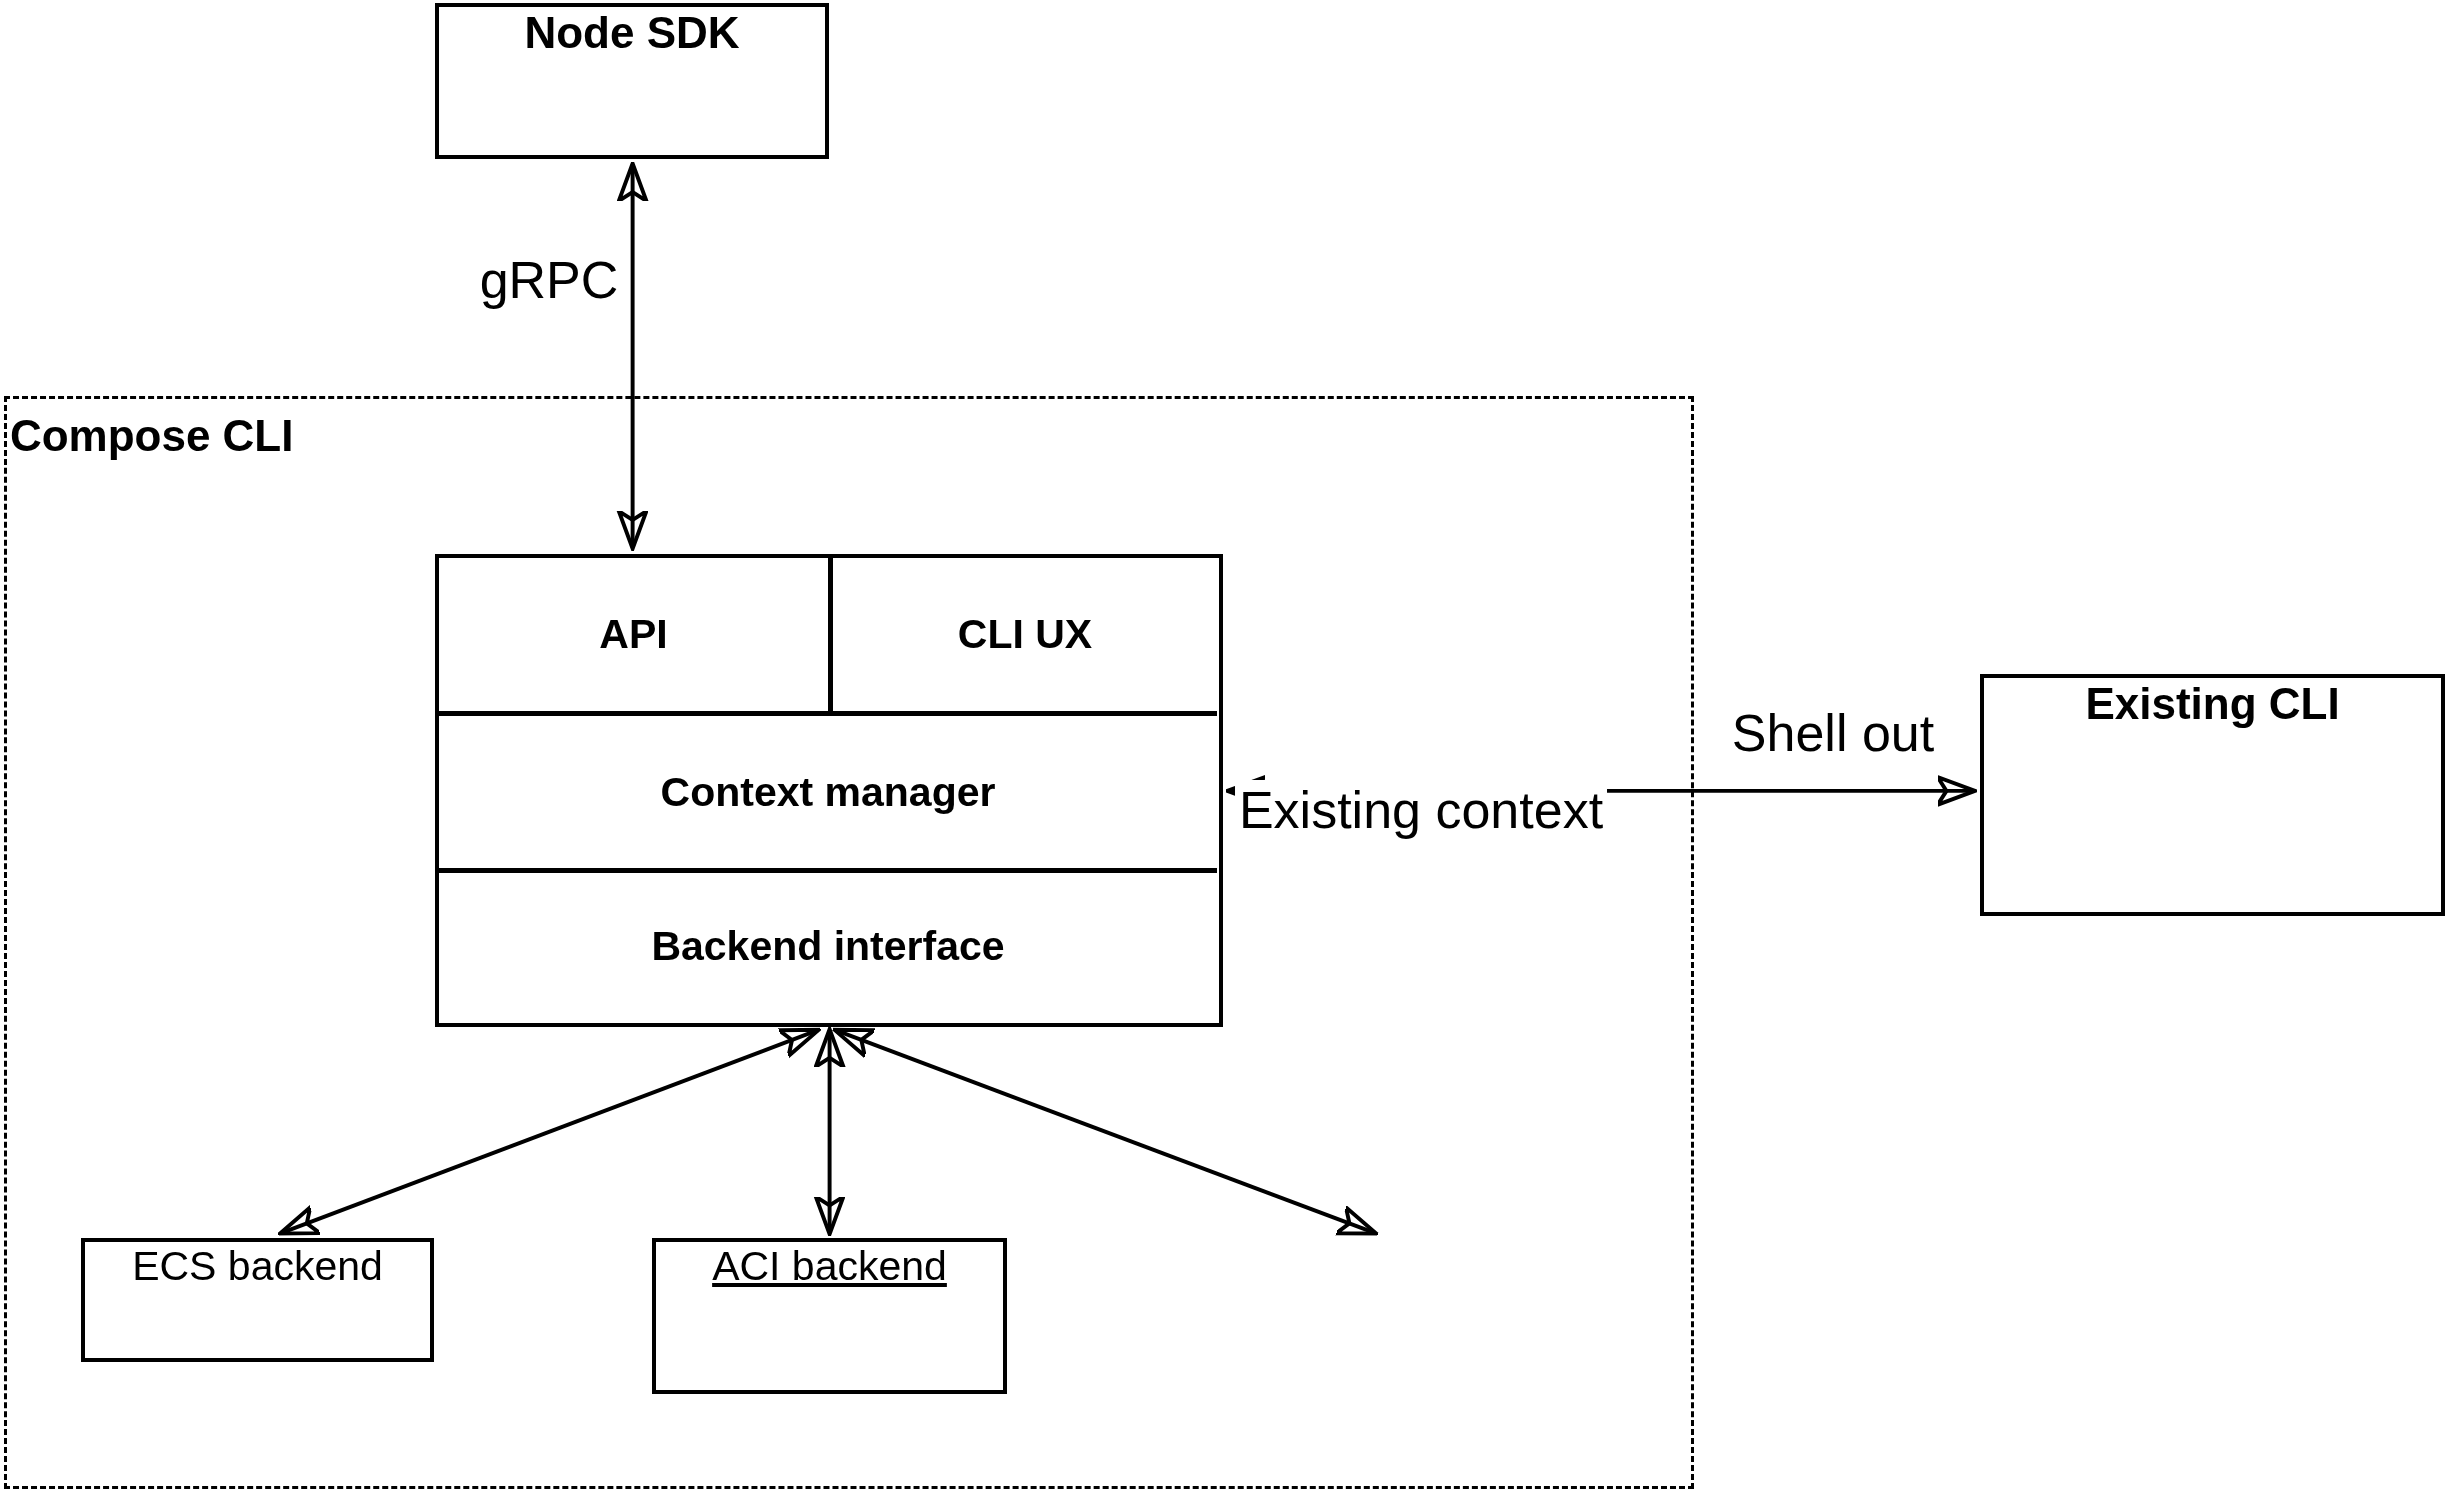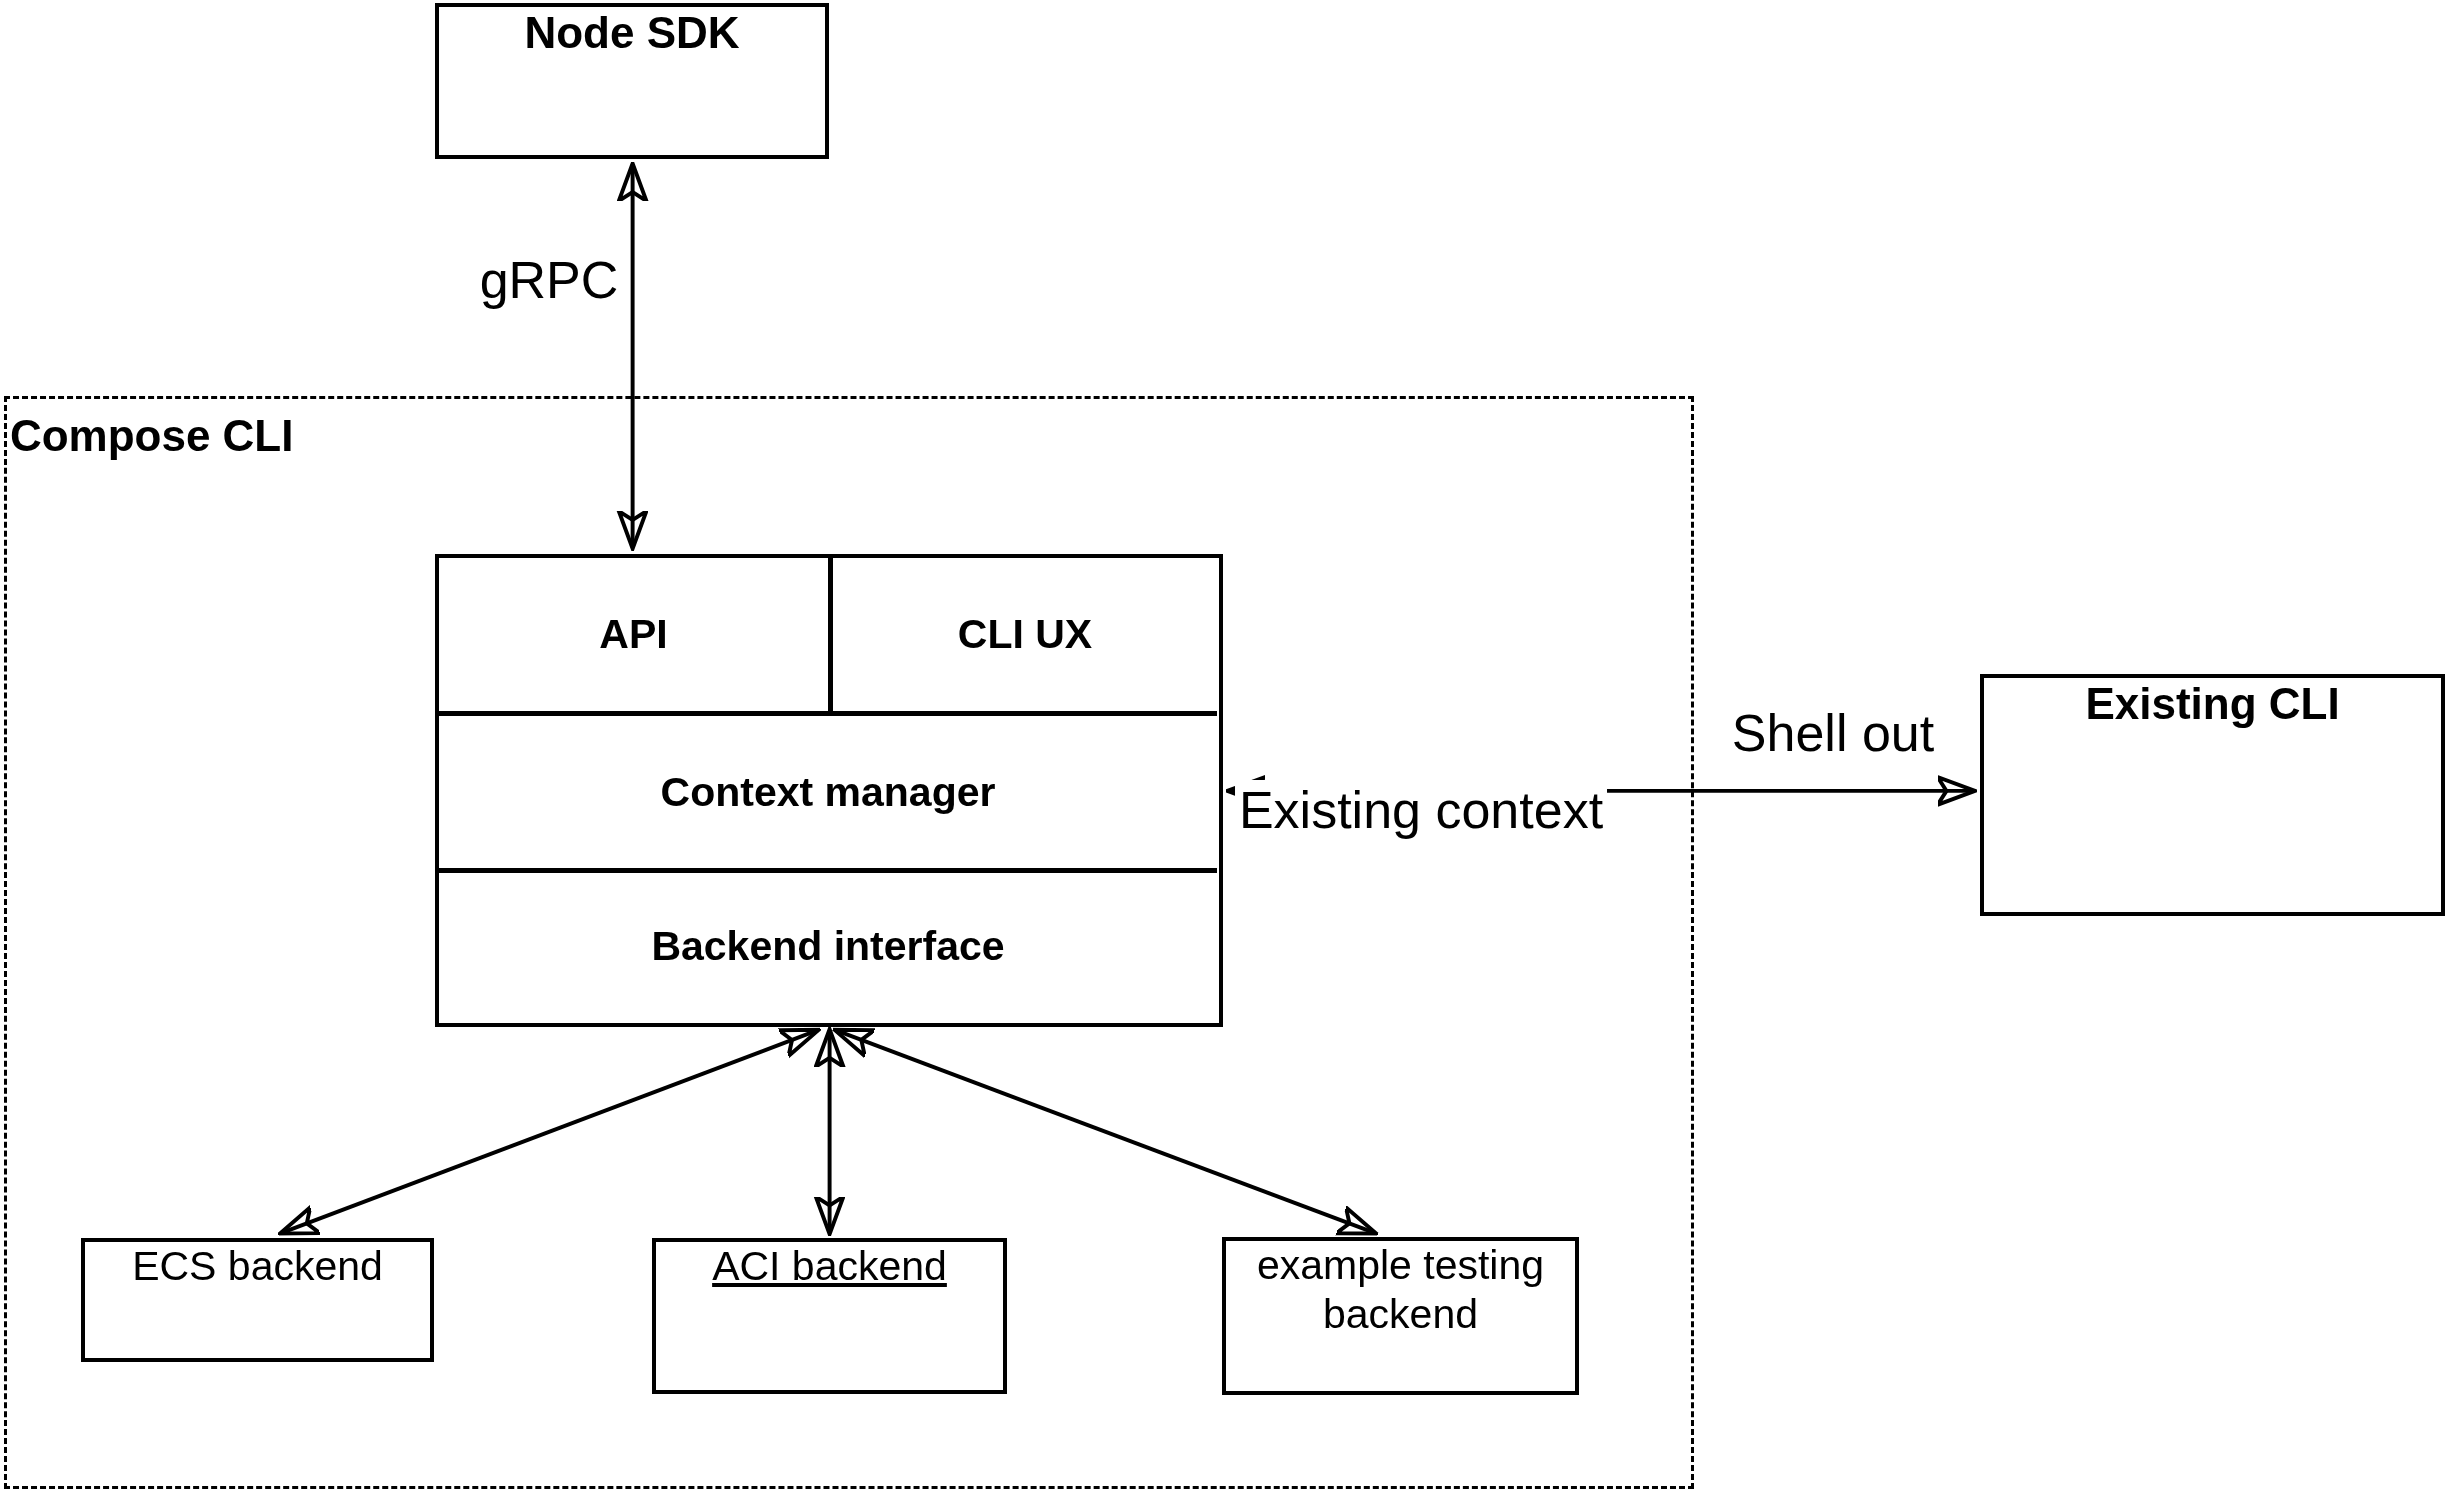--- a/index.html
+++ b/index.html
@@ -130,18 +130,15 @@
   <div class="node bold" style="left:1980px; top:674px; width:465px; height:242px;">
     <span>Existing CLI</span>
   </div>
 
   <div class="node" style="left:81px; top:1238px; width:353px; height:124px;">
     <span>ECS backend</span>
   </div>
   <div class="node" style="left:652px; top:1238px; width:355px; height:156px;text-decoration:underline;">
     <span>ACI backend</span>
   </div>
-  <div class="node" style="left:1222px; top:1237px; width:357px; height:158px; padding:0 21.7px;">
-    <span>example testing backend</span>
-  </div>
 
 </div>
 
 
 </body></html>

